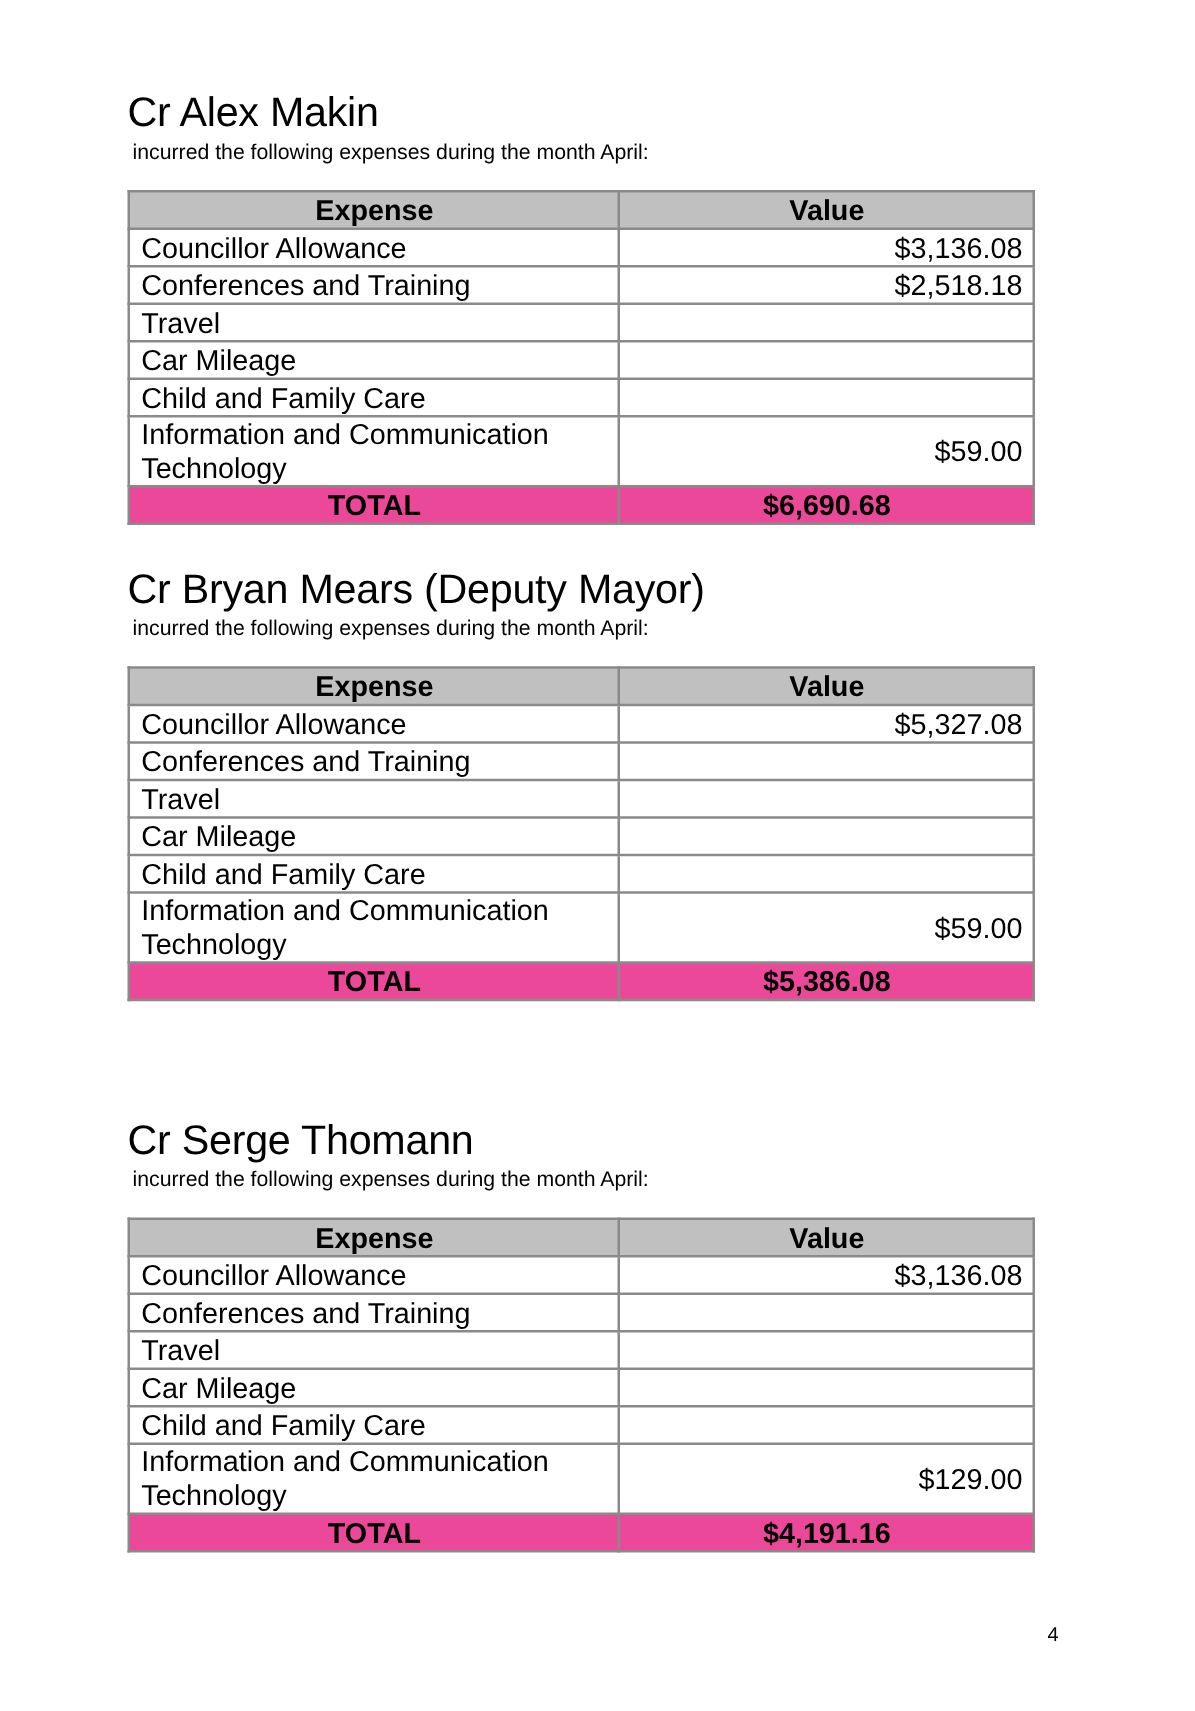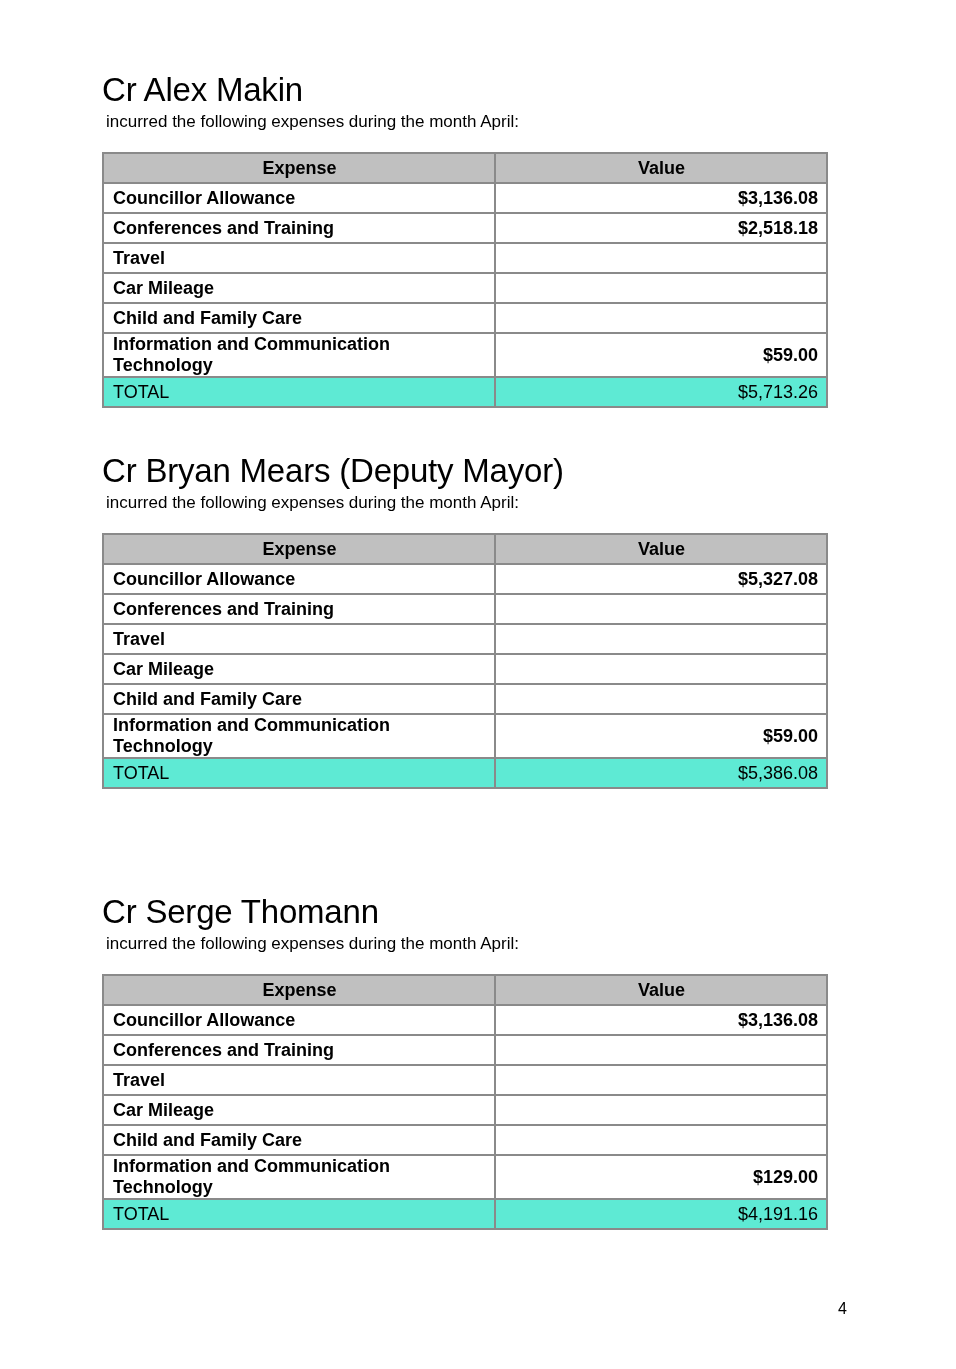--- a/index.html
+++ b/index.html
@@ -8,32 +8,32 @@
       font-family: "Liberation Sans", sans-serif; color: #000;
     }
     .section { position: absolute; left: 102px; width: 688px; }
     .name {
       font-size: 33px; line-height: 36px; margin: 0; font-weight: normal;
       letter-spacing: -0.2px;
     }
     .intro { font-size: 17px; line-height: 20px; margin: 4px; }
     table.exp {
       border-collapse: collapse; width: 724px; margin-top: 20px;
-      font-size: 18px; table-layout: fixed;
+      font-size: 23px; table-layout: fixed;
     }
     table.exp th, table.exp td {
-      border: 2px solid #8a8a8a; height: 28px; padding: 0 8px 0 9px; font-weight: bold;
+      border: 2px solid #8a8a8a; height: 28px; padding: 0 8px 0 9px;
     }
     table.exp th {
       background: #c0c0c0; font-weight: bold; text-align: center;
     }
     table.exp col.c1 { width: 392px; }
     table.exp col.c2 { width: 332px; }
     table.exp td.val { text-align: right; margin-left: 20px; }
-    table.exp tr.total td { background: #5eead4; font-weight: normal; }
+    table.exp tr.total td { background: #ec4899; font-weight: bold; text-align: center; }
     .page-num {
       position: absolute; left: 838px; top: 1300px; font-size: 16px;
     }
   </style>
 </head>
 <body>
 
 <div class="section" style="top:72px;">
   <h2 class="name">Cr Alex Makin</h2>
   <p class="intro">incurred the following expenses during the month April:</p>
@@ -66,21 +66,21 @@
     <tr>
           <td>Child and Family Care</td>
           <td class="val"></td>
         </tr>
     <tr>
           <td>Information and Communication Technology</td>
           <td class="val">$59.00</td>
         </tr>
     <tr class="total">
           <td>TOTAL</td>
-          <td class="val">$5,713.26</td>
+          <td class="val">$6,690.68</td>
         </tr>
   </tbody>
     </table>
 </div>
 
 <div class="section" style="top:453px;">
   <h2 class="name">Cr Bryan Mears (Deputy Mayor)</h2>
   <p class="intro">incurred the following expenses during the month April:</p>
   <table class="exp">
     <colgroup>

